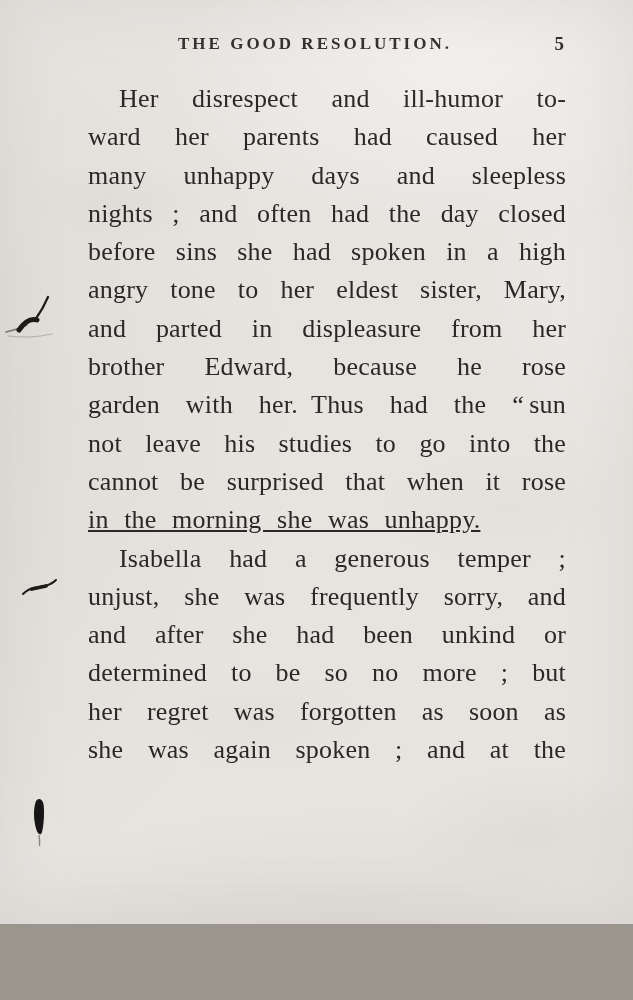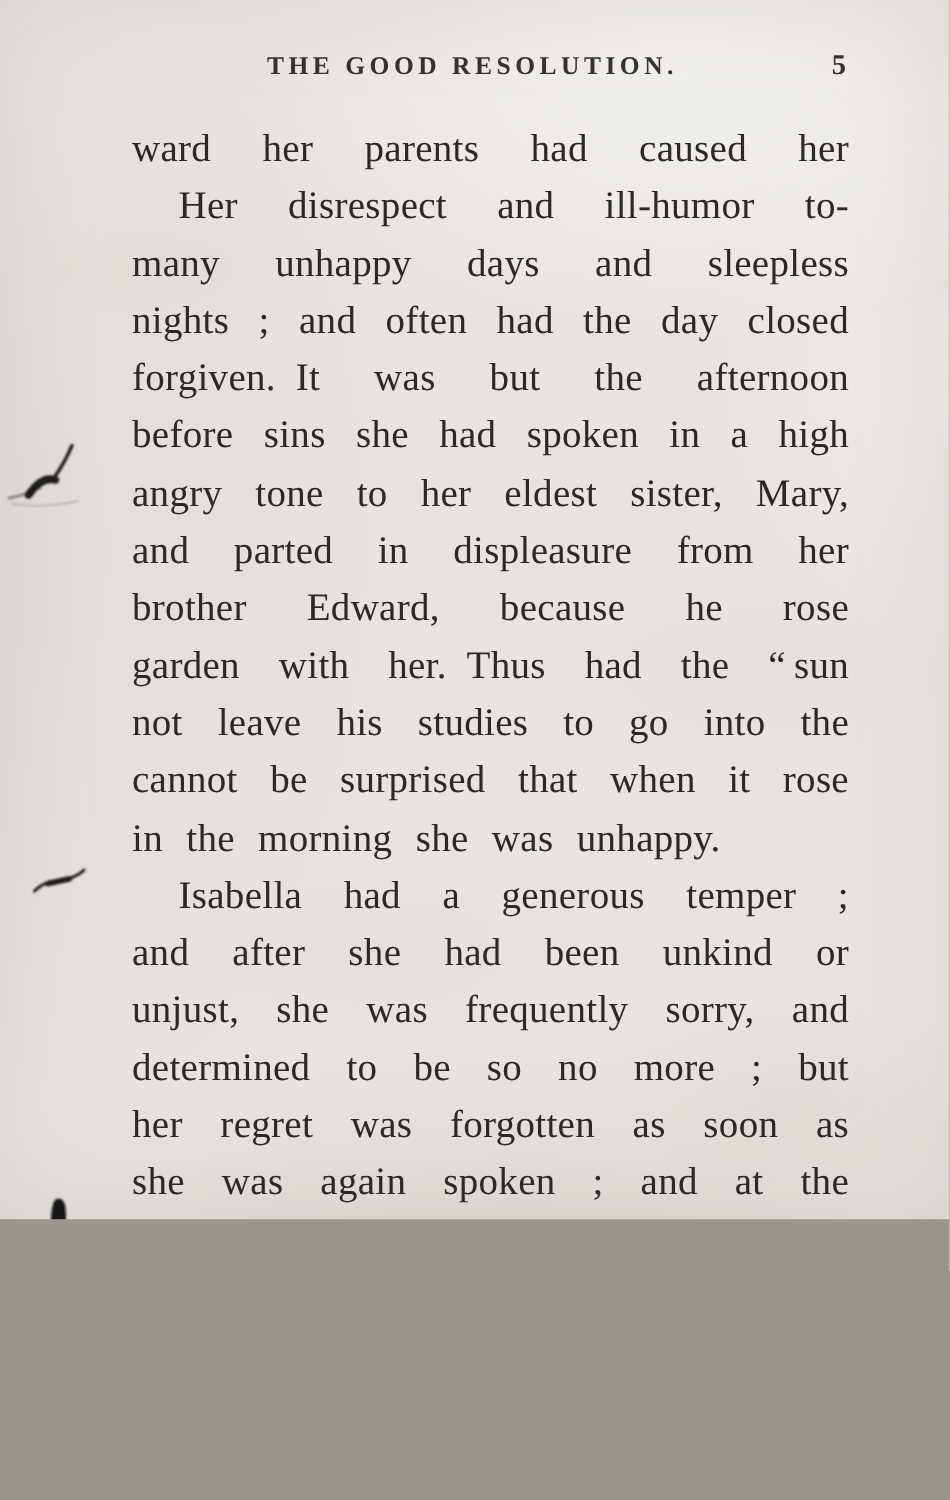--- a/index.html
+++ b/index.html
@@ -4,21 +4,21 @@
 <style>
   html, body {
     margin: 0;
     padding: 0;
     background: #9a958d;
     font-family: "Liberation Serif", "DejaVu Serif", serif;
   }
   .page {
     position: relative;
     width: 633px;
-    height: 813px;
+    height: 924px;
     overflow: hidden;
     background:
       radial-gradient(ellipse 420px 260px at 72% 6%, rgba(255,255,255,0.45), rgba(255,255,255,0) 70%),
       radial-gradient(ellipse 500px 700px at -10% 45%, rgba(190,184,176,0.20), rgba(190,184,176,0) 70%),
       radial-gradient(ellipse 300px 300px at 105% 30%, rgba(255,255,255,0.25), rgba(255,255,255,0) 70%),
       radial-gradient(ellipse 600px 200px at 55% 104%, rgba(200,194,186,0.35), rgba(200,194,186,0) 75%),
       #e7e4e0;
     box-shadow: inset 0 0 70px rgba(140,134,124,0.14);
     color: #2b2927;
   }
@@ -76,20 +76,21 @@
     letter-spacing: 0.2px;
   }
   .line.indent {
     text-indent: 31px;
   }
   .line.para-end {
     text-align: left;
     text-align-last: left;
     -moz-text-align-last: left;
     word-spacing: 0.34em;
+    text-decoration: underline;
   }
   .marks {
     position: absolute;
     left: 0;
     top: 0;
     pointer-events: none;
   }
 </style>
 </head>
 <body>
@@ -97,36 +98,35 @@
 <div class="page">
 
   <div class="texture"></div>
 
   <div class="header">
     <span class="running-title">THE GOOD RESOLUTION.</span>
     <span class="page-number">5</span>
   </div>
 
   <div class="body-text">
+    <div class="line indent">Her disrespect and ill-humor to-</div>
     <div class="line">ward her parents had caused her</div>
-    <div class="line indent">Her disrespect and ill-humor to-</div>
     <div class="line">many unhappy days and sleepless</div>
     <div class="line">nights ; and often had the day closed</div>
-    <div class="line">forgiven. It was but the afternoon</div>
     <div class="line">before sins she had spoken in a high</div>
     <div class="line">angry tone to her eldest sister, Mary,</div>
     <div class="line">and parted in displeasure from her</div>
     <div class="line">brother Edward, because he rose</div>
     <div class="line">garden with her. Thus had the “ sun</div>
     <div class="line">not leave his studies to go into the</div>
     <div class="line">cannot be surprised that when it rose</div>
     <div class="line para-end">in the morning she was unhappy.</div>
     <div class="line indent">Isabella had a generous temper ;</div>
+    <div class="line">unjust, she was frequently sorry, and</div>
     <div class="line">and after she had been unkind or</div>
-    <div class="line">unjust, she was frequently sorry, and</div>
     <div class="line">determined to be so no more ; but</div>
     <div class="line">her regret was forgotten as soon as</div>
     <div class="line">she was again spoken ; and at the</div>
   </div>
 
   <svg class="marks" width="633" height="1000" viewBox="0 0 633 1000">
     <defs>
       <filter id="soft">
           <feGaussianBlur stdDeviation="0.7"></feGaussianBlur>
         </filter>

